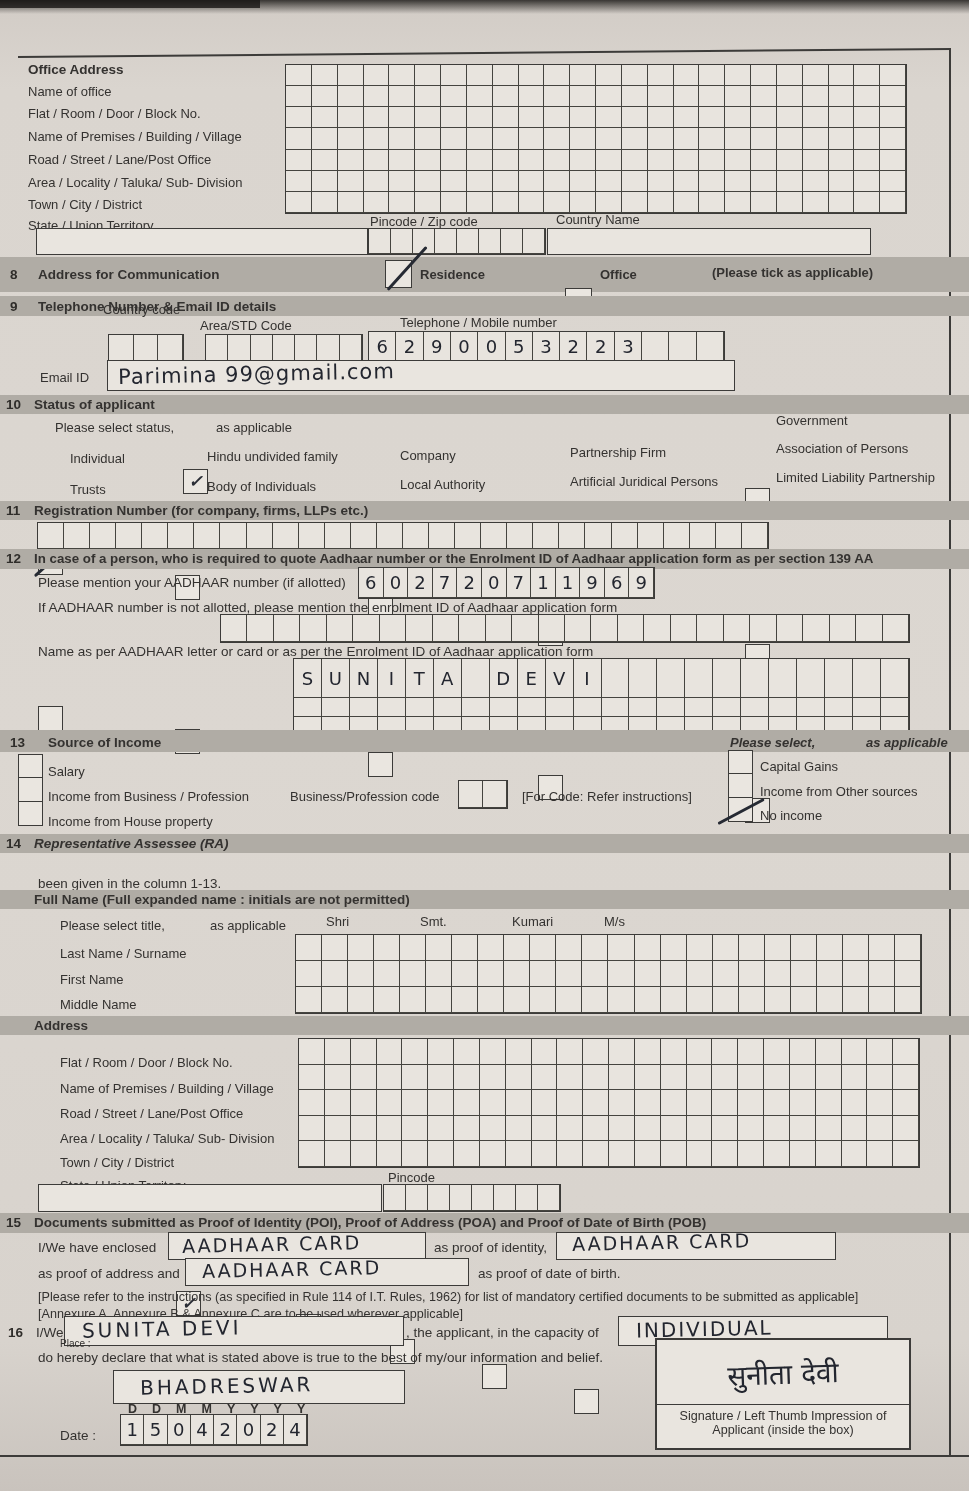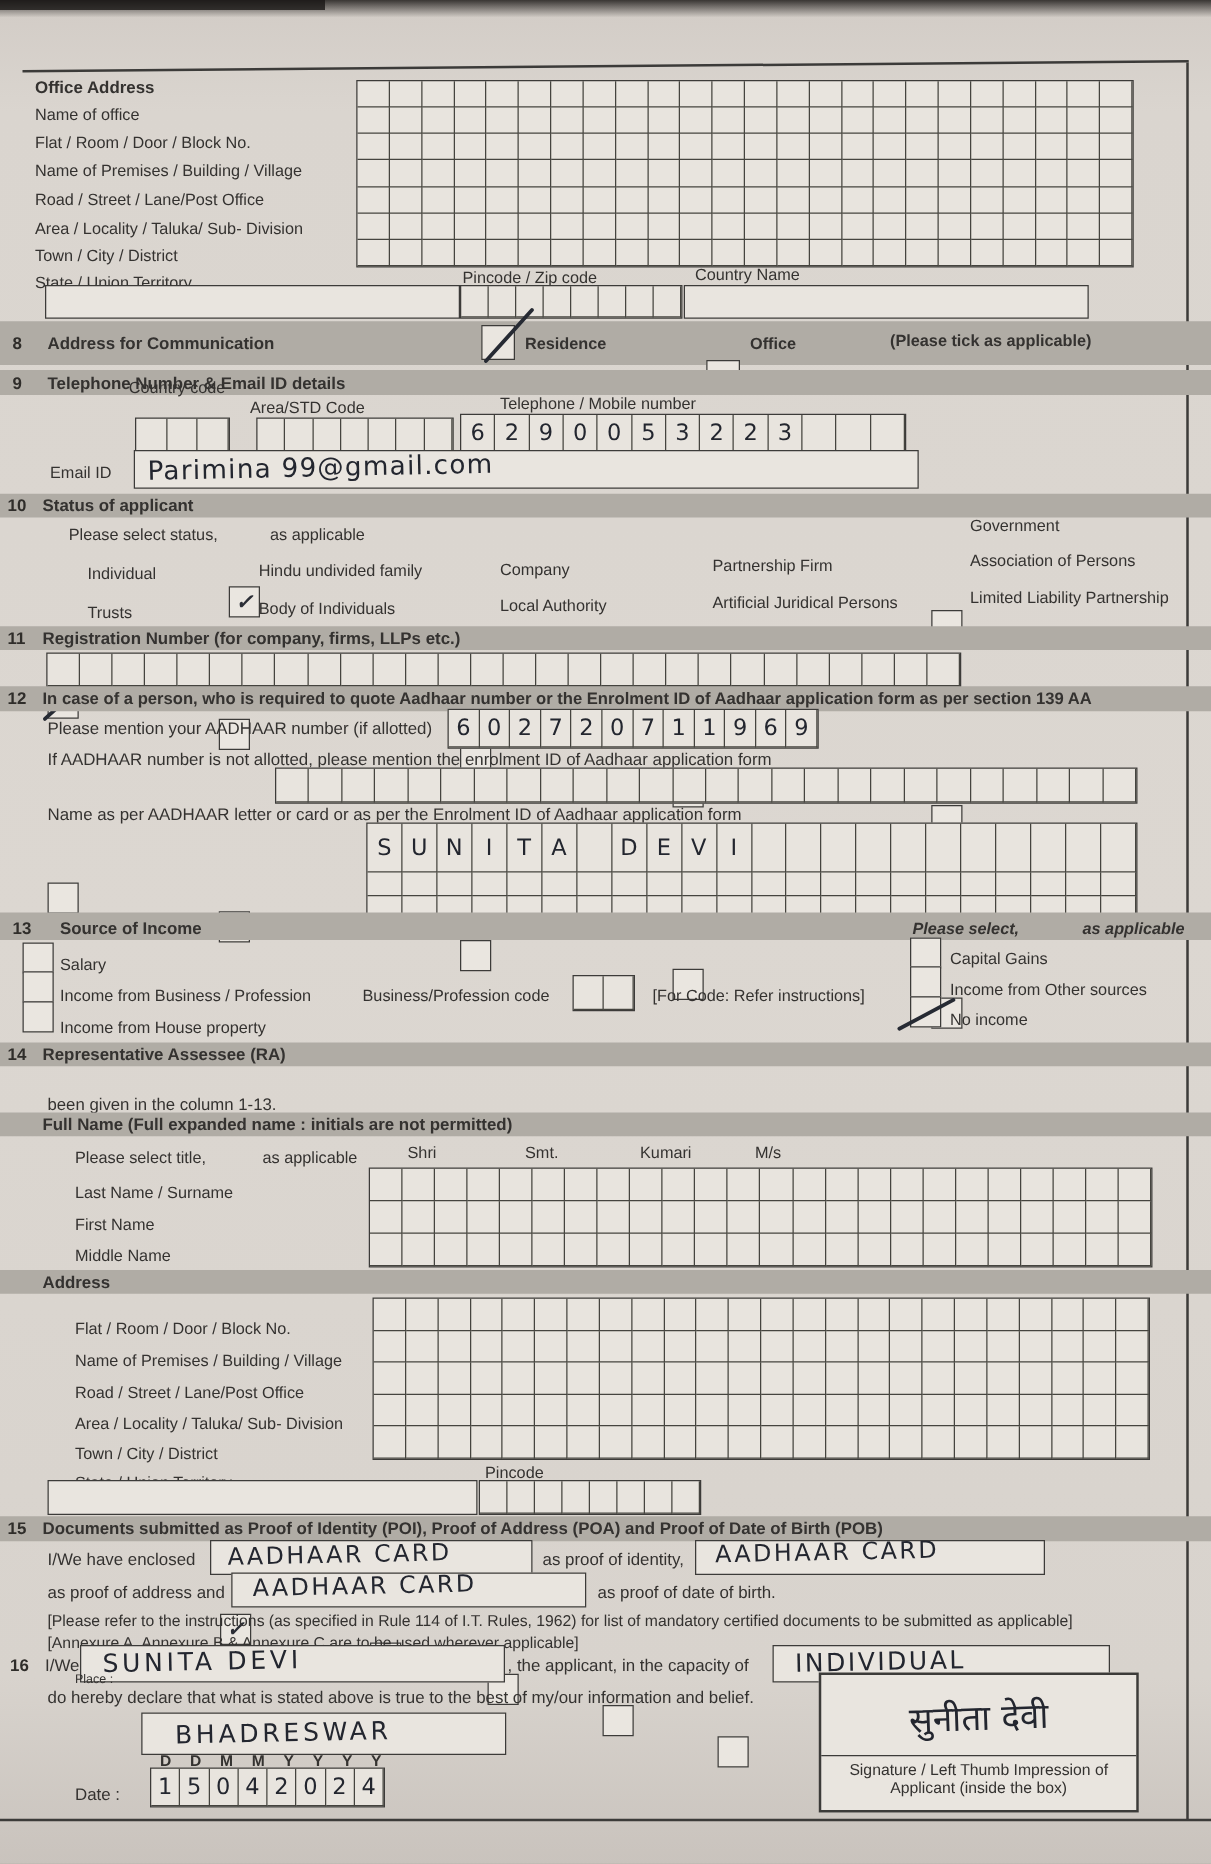--- a/index.html
+++ b/index.html
@@ -504,21 +504,21 @@
     <span class="cb"></span>
     <span class="cb"></span>
     <span class="cb flat ticked"></span>
   </div>
   <div class="abs lbl" style="left:760px;top:759px;">Capital Gains</div>
   <div class="abs lbl" style="left:760px;top:784px;">Income from Other sources</div>
   <div class="abs lbl" style="left:760px;top:808px;">No income</div>
 
   <div class="abs band" style="left:0;top:834px;width:969px;height:19px;"></div>
   <div class="abs num" style="left:6px;top:836px;">14</div>
-  <div class="abs lbl b" style="left:34px;top:836px;font-size:13.5px;">Representative Assessee (RA)</div>
+  <div class="abs lbl b" style="left:34px;top:836px;font-size:13.5px;font-style:italic;">Representative Assessee (RA)</div>
   <div class="abs lbl" style="left:38px;top:876px;font-size:13.4px;">been given in the column 1-13.</div>
   <div class="abs band" style="left:0;top:890px;width:969px;height:19px;"></div>
   <div class="abs lbl b" style="left:34px;top:892px;font-size:13.5px;">Full Name (Full expanded name : initials are not permitted)</div>
 
   <div class="abs lbl" style="left:60px;top:918px;">Please select title,</div>
   <span class="abs cb" style="left:176px;top:910px;">
       <i class="ptick">✓</i>
     </span>
   <div class="abs lbl" style="left:210px;top:918px;">as applicable</div>
   <span class="abs cb" style="left:296px;top:908px;"></span>

